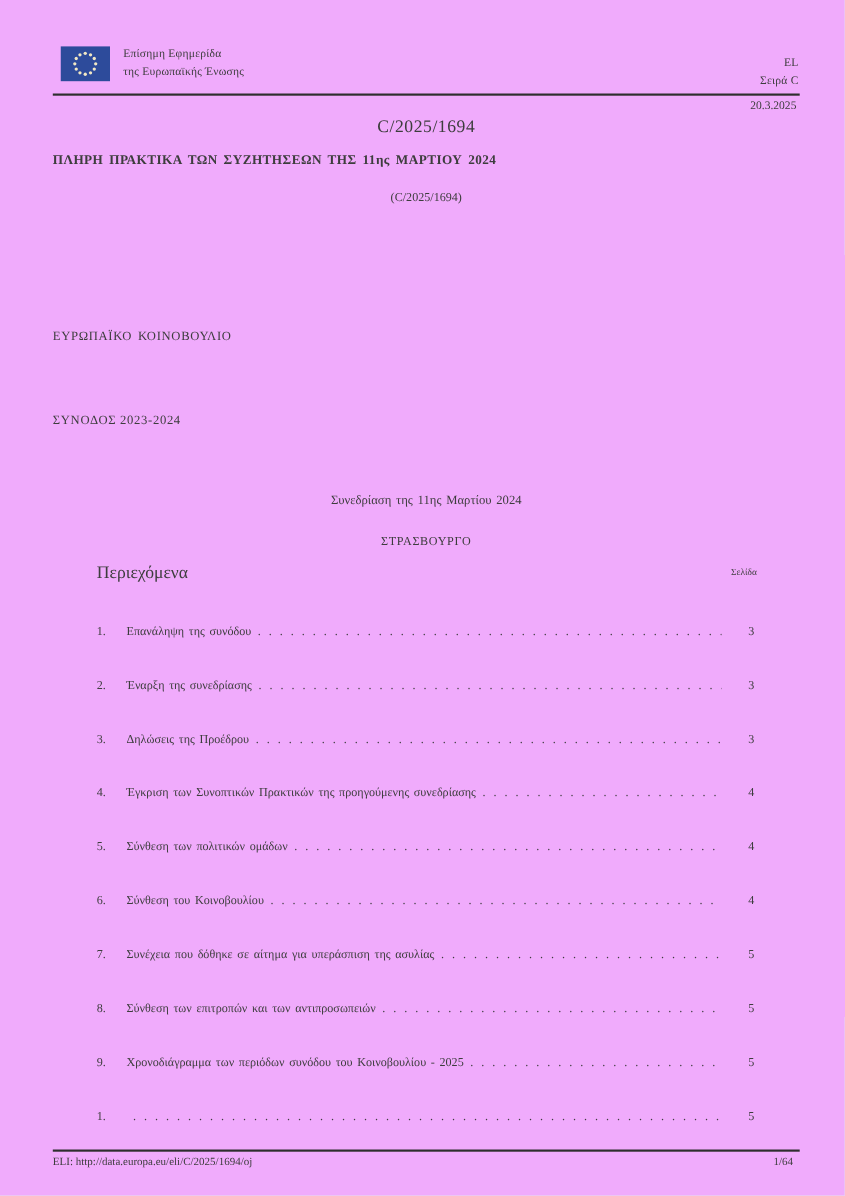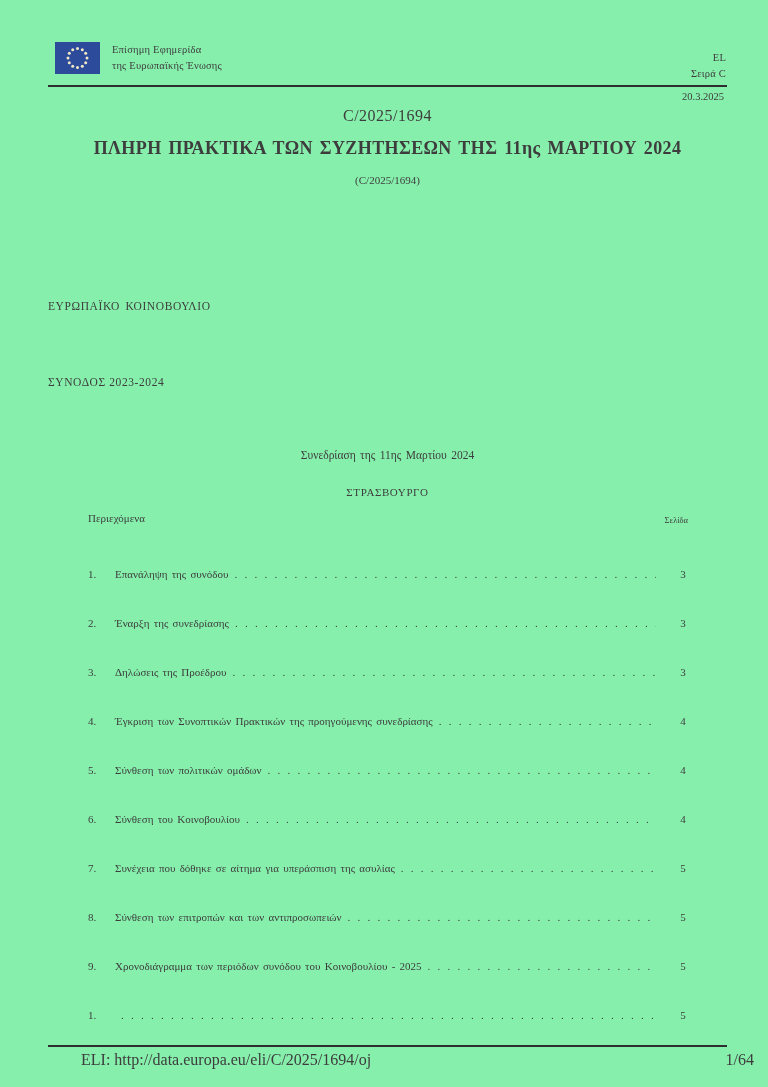--- a/index.html
+++ b/index.html
@@ -4,21 +4,21 @@
 <style>
   * { margin: 0; padding: 0; box-sizing: border-box; }
   html, body { background: #e9e9e9; }
   body { font-family: "Liberation Serif", "DejaVu Serif", serif; color: #3d3d3d; }
 
   .page {
     position: relative;
     width: 768px;
     height: 1087px;
     margin: 0 auto;
-    background: #86efac;
+    background: #f0abfc;
     overflow: hidden;
   }
 
   
   .flag {
     position: absolute;
     left: 55px; top: 42px;
     width: 45px; height: 32px;
   }
   .hdr-left {
@@ -55,22 +55,21 @@
     position: absolute;
     right: 44px; top: 91px;
     font-size: 10.5px;
   }
 
   
   .main-title {
     position: absolute;
     left: 48px; top: 138px;
     width: 679px;
-    text-align: center;
-    font-size: 18px;
+    font-size: 12px;
     font-weight: bold;
     letter-spacing: 0.4px;
     word-spacing: 2px;
   }
   .subnum {
     position: absolute;
     left: 48px; top: 174px;
     width: 679px;
     text-align: center;
     font-size: 11px;
@@ -104,21 +103,21 @@
     width: 679px;
     text-align: center;
     font-size: 11px;
     letter-spacing: 0.6px;
   }
 
   
   .toc-heading {
     position: absolute;
     left: 88px; top: 512px;
-    font-size: 11px;
+    font-size: 16px;
   }
   .page-col-label {
     position: absolute;
     right: 80px; top: 515px;
     font-size: 8.5px;
   }
   .toc {
     position: absolute;
     left: 88px; top: 568px;
     width: 610px;
@@ -162,22 +161,21 @@
     left: 48px; top: 1045px;
     width: 679px; height: 2px;
     background: #2e2e2e;
   }
   .footer-row {
     position: absolute;
     left: 48px; top: 1051px;
     width: 679px;
     display: flex;
     justify-content: space-between;
-    font-size: 16px;
-    margin-left: 33px;
+    font-size: 10px;
   }
   .eli-link {
     color: #3d3d3d;
     text-decoration: none;
     cursor: pointer;
   }
   .footer-page {
     padding-right: 6px;
   }
 </style>

